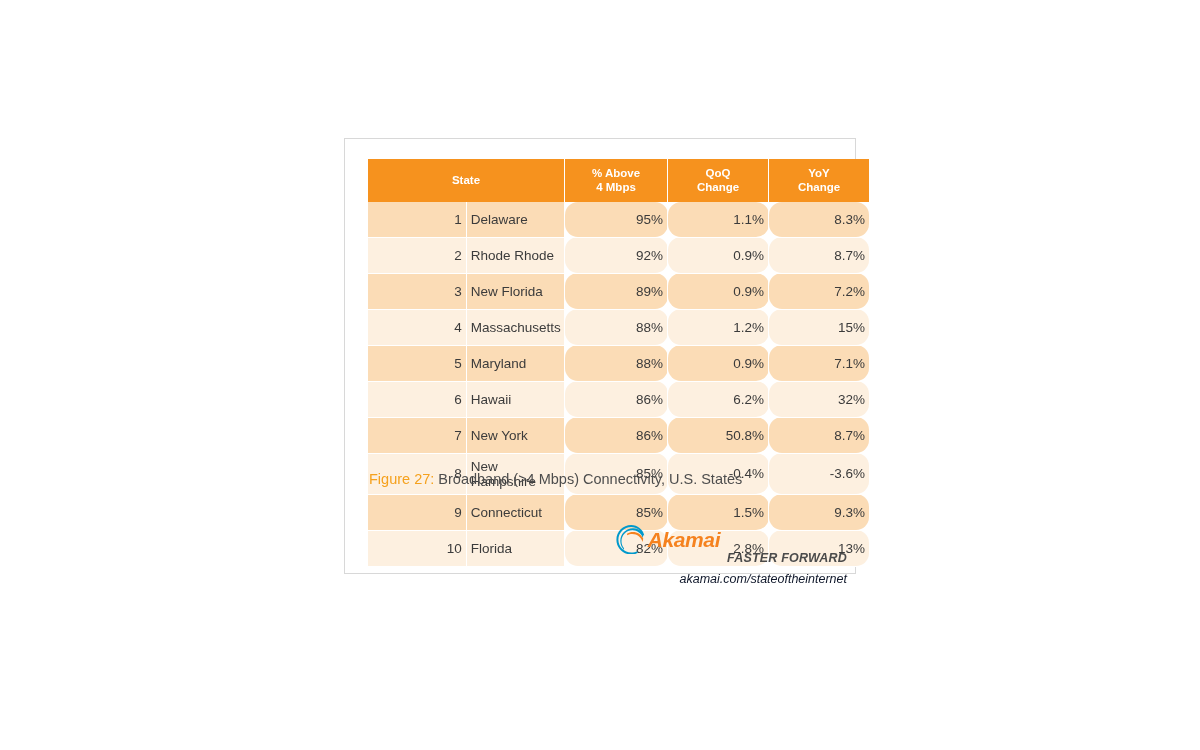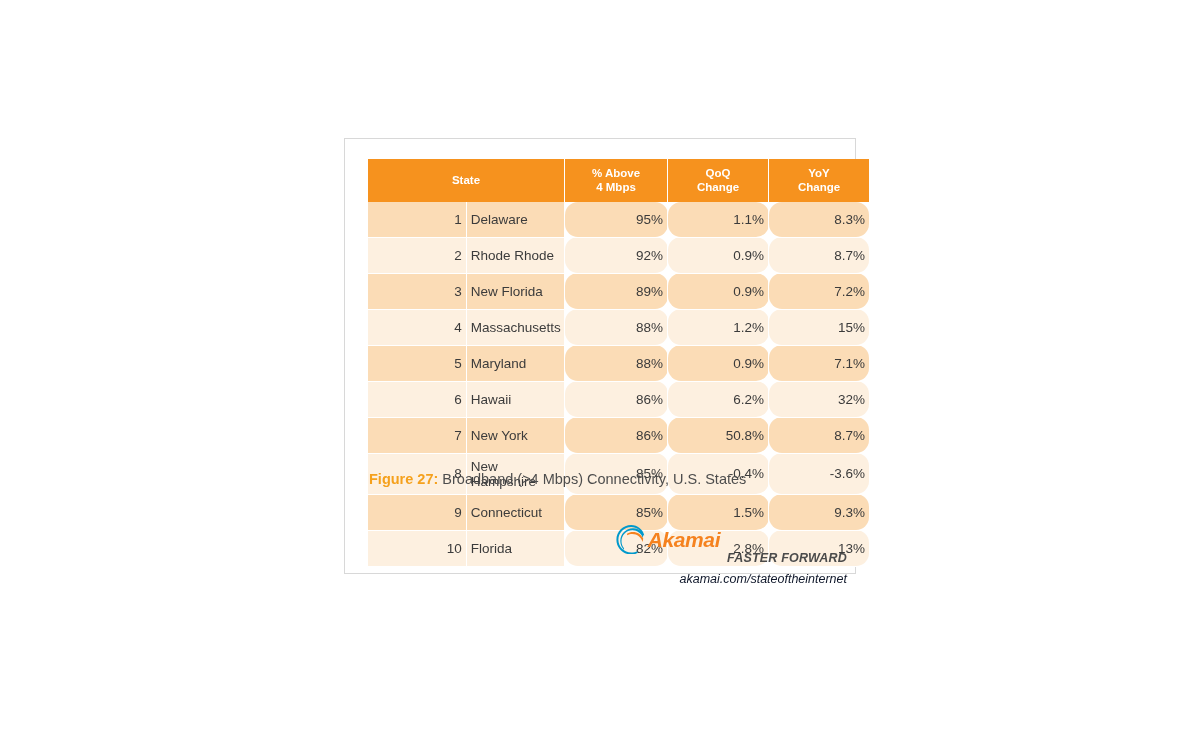--- a/index.html
+++ b/index.html
@@ -92,21 +92,21 @@
   .caption {
     position: absolute;
     left: 24px;
     top: 332px;
     font-size: 14.5px;
     color: #4d4d4d;
     white-space: nowrap;
   }
   .caption .fig-label {
     color: #f5a11d;
-    font-weight: bold;
+    font-weight: normal;
   }
 
   .brand {
     position: absolute;
     right: 8px;
     top: 375px;
     text-align: right;
     line-height: 1;
   }
 

